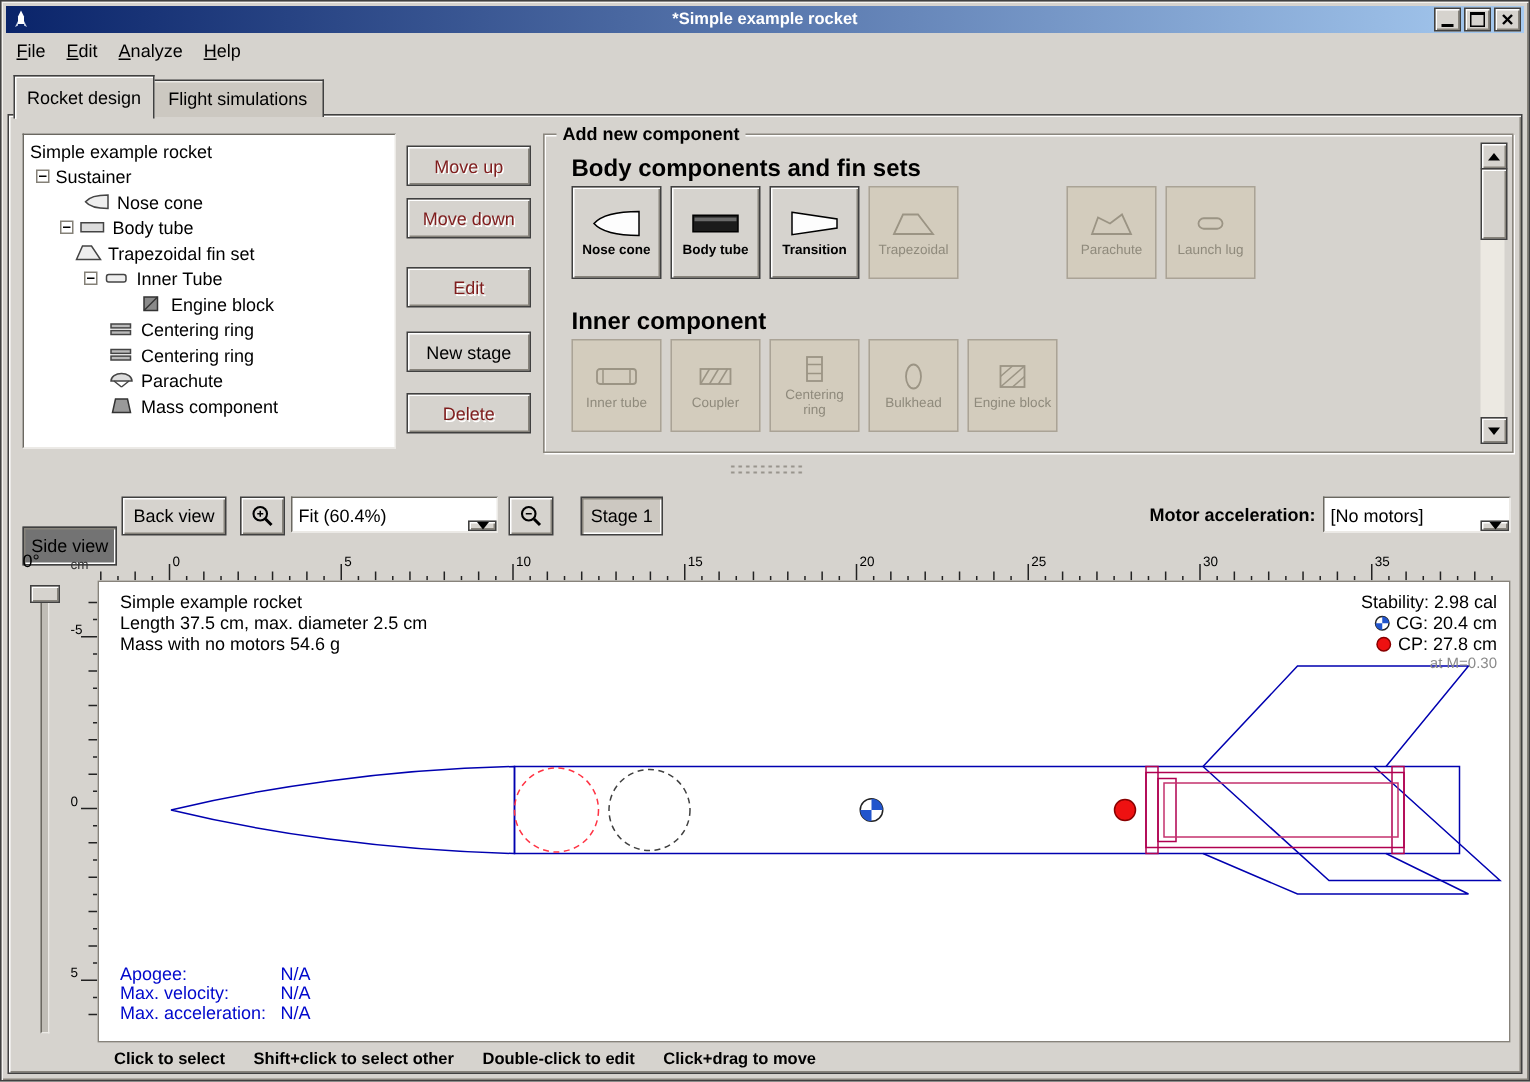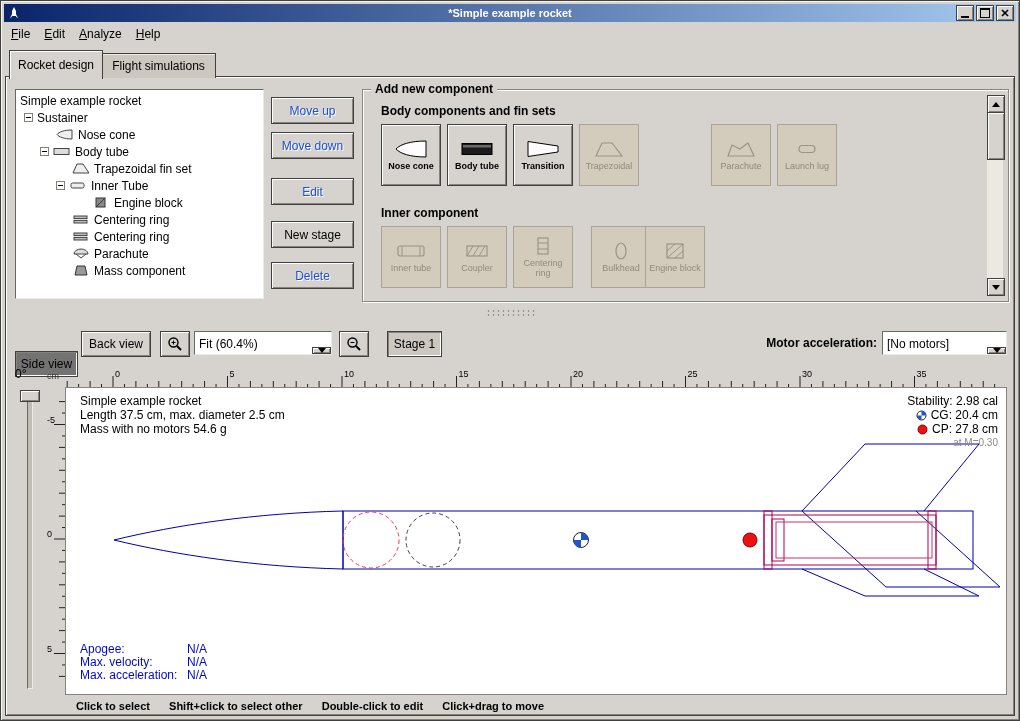--- a/index.html
+++ b/index.html
@@ -2,21 +2,21 @@
 <html><head>
 <meta charset="utf-8">
 <style>
   html,body{margin:0;padding:0;background:#808080;font-family:"Liberation Sans",sans-serif;}
   .window{position:relative;width:1020px;height:721px;box-sizing:border-box;background:#d6d3ce;
           border:1px solid #404040;box-shadow:inset 1px 1px 0 #f5f4f1, inset -1px -1px 0 #87837b;overflow:hidden;}
   .abs{position:absolute;}
   .raised{background:#d6d3ce;border:1px solid #404040;box-shadow:inset 1px 1px 0 #fff, inset -1px -1px 0 #87837b;}
   .pressed{background:#dad7d1;border:1px solid #404040;box-shadow:inset 1px 1px 0 #87837b, inset -1px -1px 0 #fff;}
   .btn{display:flex;align-items:center;justify-content:center;font-size:12px;color:#000;cursor:default;}
-  .btn.disabled{color:#1d4ed8;text-shadow:1px 1px 0 #fff;}
+  .btn.disabled{color:#7f1d1d;text-shadow:1px 1px 0 #fff;}
   .sunken-white{background:#fff;border:1px solid;border-color:#6b6861 #eceae6 #eceae6 #6b6861;}
   
   .titlebar{position:absolute;left:3px;top:3px;right:3px;height:18px;
             background:linear-gradient(90deg,#0a246a,#a6caf0);display:flex;align-items:center;}
   .title-text{position:absolute;left:0;right:0;text-align:center;color:#fff;font-weight:bold;font-size:11px;}
   .win-btns{margin-left:auto;display:flex;gap:2px;padding-right:2px;z-index:2;}
   .win-btn{width:16px;height:14px;display:flex;align-items:center;justify-content:center;}
   
   .menubar{position:absolute;left:3px;top:22px;right:3px;height:21px;display:flex;align-items:center;font-size:12px;}
   .menu-item{padding:2px 7px;}
@@ -26,21 +26,21 @@
             border:1px solid #404040;box-shadow:inset 1px 1px 0 #fff, inset -1px -1px 0 #87837b;}
   
   .tree-row{display:flex;align-items:center;height:17px;font-size:12px;white-space:nowrap;}
   .tree-handle{width:9px;height:9px;box-sizing:border-box;border:1px solid #848077;background:#fff;
                display:flex;align-items:center;justify-content:center;margin-right:4px;flex:0 0 auto;}
   .tree-handle i{display:block;width:5px;height:1px;background:#000;}
   .tree-icon{margin-right:4px;flex:0 0 auto;}
   
   .groupbox{border:1px solid #8a867e;box-shadow:inset 1px 1px 0 #fff, 1px 1px 0 #fff;}
   .group-title{position:absolute;top:-8px;left:8px;background:#d6d3ce;padding:0 4px;font-weight:bold;font-size:12px;}
-  .section-label{position:absolute;font-weight:bold;font-size:12px;}
+  .section-label{position:absolute;font-weight:bold;font-size:16px;}
   .comp-btn{position:absolute;width:60px;height:62px;box-sizing:border-box;display:flex;flex-direction:column;
             align-items:center;justify-content:center;gap:2px;}
   .comp-label{font-size:9px;font-weight:bold;text-align:center;line-height:1.1;padding:0 1px;}
   .comp-btn.disabled{background:#d3ccbd;border:1px solid #aaa396;box-shadow:none;}
   .comp-btn.disabled .comp-label{color:#8f8a7c;font-weight:normal;}
   
   .sb-track{background:#ece9e2;}
   .sb-btn{width:16px;height:16px;display:flex;align-items:center;justify-content:center;}
   
   .combo{display:flex;align-items:flex-end;background:#fff;border:1px solid;border-color:#6b6861 #eceae6 #eceae6 #6b6861;box-sizing:border-box;}
@@ -122,21 +122,21 @@
     </div>
     <div class="tree-row" style="padding-left:24px">
       <span class="tree-handle">
           <i></i>
         </span>
       <svg class="tree-icon" width="18" height="11">
         <rect x="1" y="2.5" width="15" height="6" fill="#ddd" stroke="#444"></rect>
         </svg>
       <span>Body tube</span>
     </div>
-    <div class="tree-row" style="padding-left:56px">
+    <div class="tree-row" style="padding-left:34px">
       <svg class="tree-icon" width="18" height="11">
         <path d="M1,10 L5,1 L11,1 L17,10 Z" fill="#eee" stroke="#444"></path>
         </svg>
       <span>Trapezoidal fin set</span>
     </div>
     <div class="tree-row" style="padding-left:40px">
       <span class="tree-handle">
           <i></i>
         </span>
       <svg class="tree-icon" width="18" height="11">
@@ -258,21 +258,21 @@
       <span class="comp-label">Coupler</span>
     </div>
     <div class="comp-btn disabled" style="left:150px;top:136px">
       <svg width="36" height="22">
         <rect x="13" y="3" width="10" height="16" fill="none" stroke="#9b9484" stroke-width="1.2"></rect>
         <line x1="13" y1="8" x2="23" y2="8" stroke="#9b9484"></line>
           <line x1="13" y1="14" x2="23" y2="14" stroke="#9b9484"></line>
         </svg>
       <span class="comp-label">Centering ring</span>
     </div>
-    <div class="comp-btn disabled" style="left:228px;top:136px">
+    <div class="comp-btn disabled" style="left:216px;top:136px">
       <svg width="36" height="22">
         <ellipse cx="18" cy="11" rx="5" ry="8" fill="none" stroke="#9b9484" stroke-width="1.2"></ellipse>
         </svg>
       <span class="comp-label">Bulkhead</span>
     </div>
     <div class="comp-btn disabled" style="left:282px;top:136px">
       <svg width="36" height="22">
         <rect x="10" y="4" width="16" height="14" fill="none" stroke="#9b9484" stroke-width="1.2"></rect>
         <line x1="10" y1="18" x2="26" y2="4" stroke="#9b9484"></line>
           <line x1="10" y1="11" x2="18" y2="4" stroke="#9b9484"></line>

